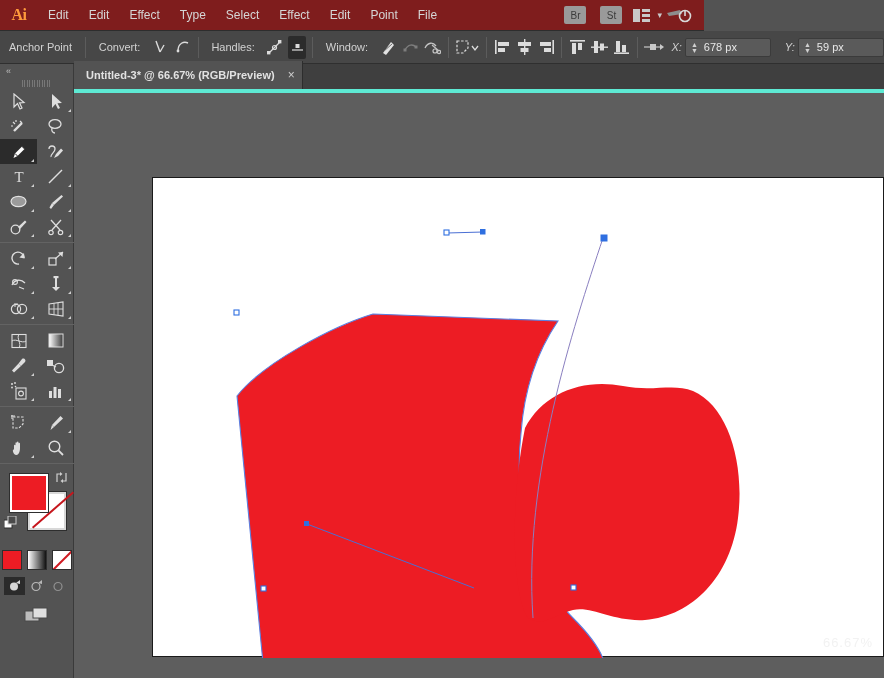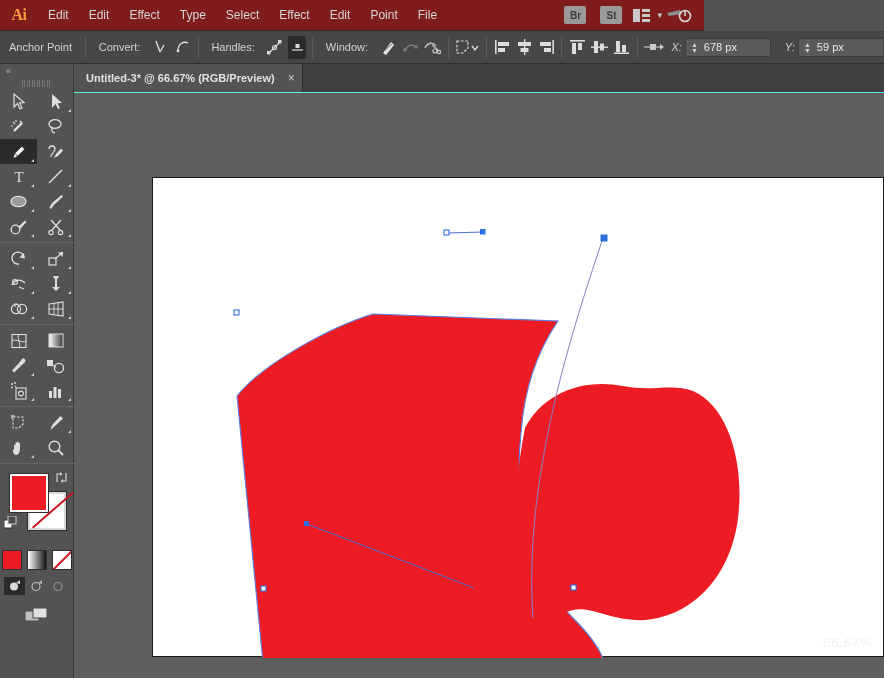--- a/index.html
+++ b/index.html
@@ -26,21 +26,21 @@
     letter-spacing: -0.5px;
   }
   .menu-item {
     padding: 0 10px; height: 31px; line-height: 31px;
     color: #d6d6d6; font-size: 12px; cursor: default;
   }
   .menu-right { margin-left: auto; display: flex; align-items: center; padding-right: 8px; }
   .mr-btn {
     width: 22px; height: 18px; margin: 0 7px;
     background: #9a9a9a; color: #3b3b3b;
-    font-size: 10px; font-weight: bold;
+    font-size: 10px; font-weight: normal;
     display: flex; align-items: center; justify-content: center;
     border-radius: 2px;
   }
   .mr-icon { margin: 0 4px; display: flex; align-items: center; color: #c9c9c9; }
   .chev { font-size: 9px; color: #c9c9c9; margin-left: 3px; }
 
   
   .controlbar {
     position: absolute; left: 0; top: 31px; width: 884px; height: 33px;
     background: #474747;
@@ -71,21 +71,21 @@
   .cb-input .spin {
     position: absolute; left: 4px; top: 2px;
     width: 9px; height: 14px; color: #d0d0d0; font-size: 7px;
     display: flex; flex-direction: column; align-items: center; justify-content: center; line-height: 6px;
   }
 
   
   .tabbar {
     position: absolute; left: 74px; top: 64px; width: 810px; height: 29px;
     background: #3f3f3f;
-    border-bottom: 1px solid #5eead4;
+    border-bottom: 4px solid #5eead4;
     display: flex; align-items: flex-end;
   }
   .doctab {
     height: 28px; background: #535353;
     display: flex; align-items: center;
     padding: 0 7px 0 12px;
     border-right: 1px solid #2d2d2d;
     color: #e2e2e2; font-size: 11px; font-weight: bold;
   }
   .tab-close { margin-left: 13px; font-size: 12px; color: #cfcfcf; font-weight: normal; }

